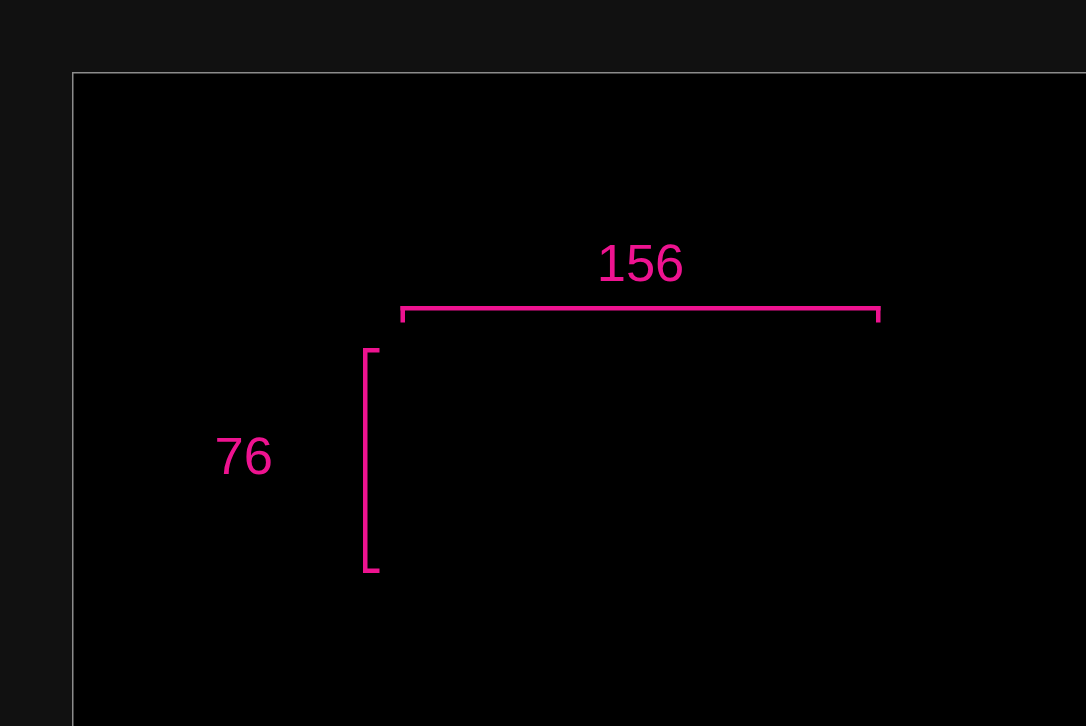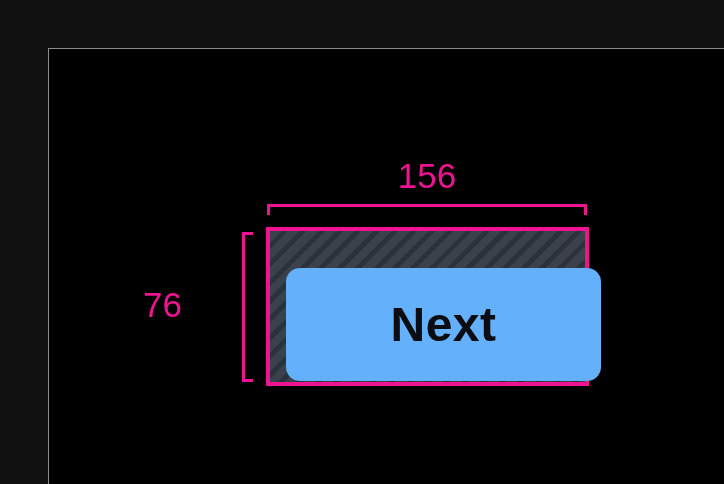--- a/index.html
+++ b/index.html
@@ -95,17 +95,14 @@
 <body>
 
 <div class="frame">
 
   <div class="width-label">156</div>
   <div class="width-bracket"></div>
 
   <div class="height-label">76</div>
   <div class="height-bracket"></div>
 
-  <div class="bounds">
-    <button class="next-button">Next</button>
-  </div>
 
 </div>
 
 </body></html>

